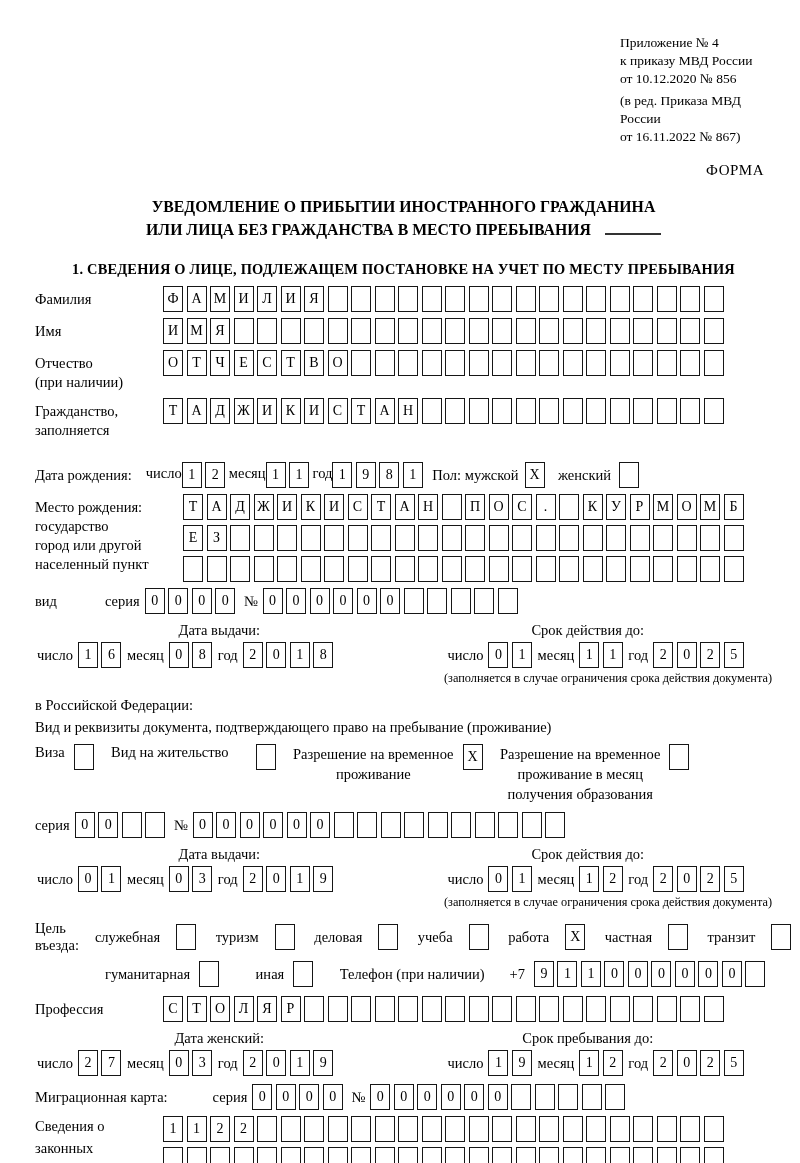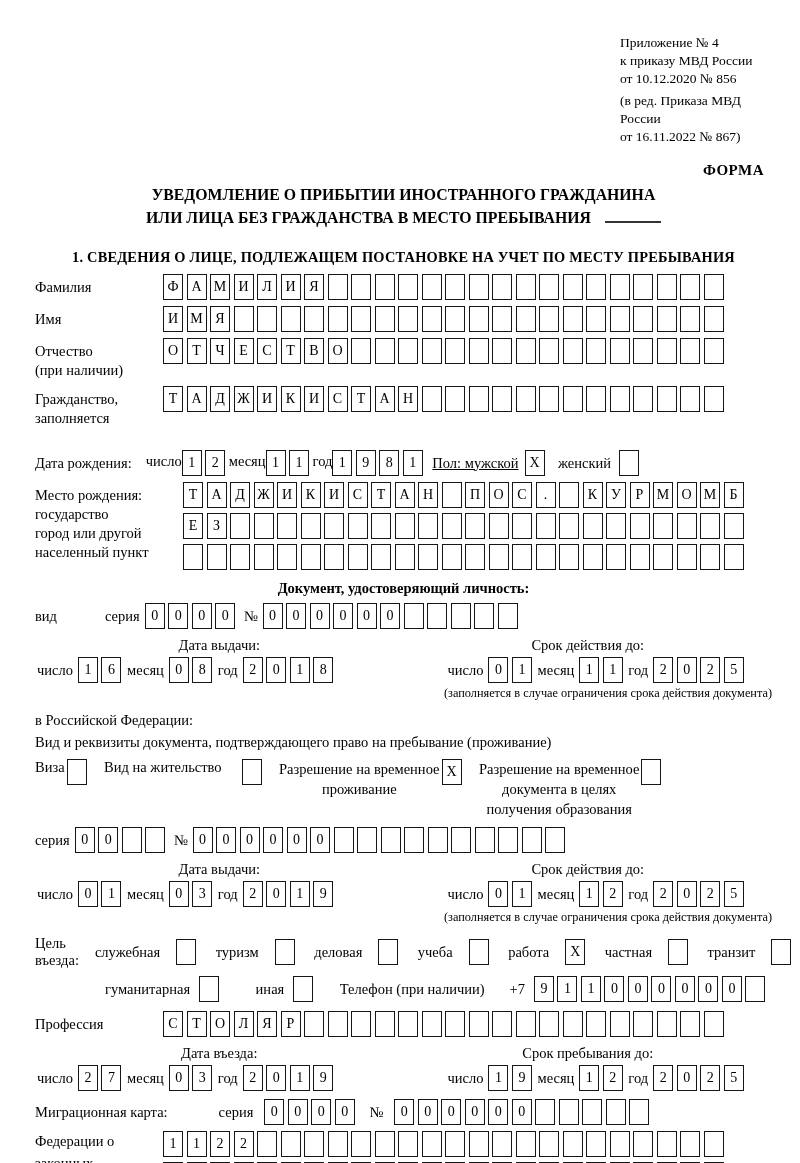--- a/index.html
+++ b/index.html
@@ -2,24 +2,24 @@
 <html><head>
 <meta charset="utf-8">
 <style>
   html,body{margin:0;padding:0;background:#ffffff;}
   body{width:800px;height:1163px;overflow:hidden;font-family:"Liberation Serif",serif;color:#000;}
   .page{box-sizing:border-box;width:800px;height:1163px;padding:34px 28px 10px 35px;position:relative;}
 
   
   .hdr-block{margin-left:585px;font-size:13.5px;line-height:18px;}
   .hdr-block .gap{height:4px;}
-  .forma{margin-top:16px;text-align:right;font-weight:bold;font-size:15px;padding-right:8px;letter-spacing:.5px;}
+  .forma{margin-top:16px;text-align:right;font-weight:normal;font-size:15px;padding-right:8px;letter-spacing:.5px;}
 
   
-  .title{margin-top:4px;text-align:center;font-weight:bold;font-size:15.8px;line-height:23px;}
+  .title{margin-top:16px;text-align:center;font-weight:bold;font-size:15.8px;line-height:23px;}
   .blank-line{display:inline-block;width:56px;border-bottom:2px solid #333;margin-left:14px;vertical-align:baseline;}
 
   .sec1{margin-top:20px;font-weight:bold;font-size:14.4px;text-align:center;letter-spacing:.2px;}
 
   
   .cells{white-space:nowrap;display:inline-block;vertical-align:middle;}
   .cell{display:inline-block;box-sizing:content-box;width:18px;height:24px;border:1.6px solid #161616;
         margin-right:3.5px;text-align:center;font-size:14px;line-height:24px;vertical-align:middle;background:#fff;}
 
   .frow{display:grid;grid-template-columns:128px 1fr;align-items:start;margin-top:6px;font-size:14.5px;}
@@ -36,26 +36,26 @@
   .dates{display:grid;grid-template-columns:1fr 1fr;margin-top:8px;font-size:14.5px;}
   .dhead{text-align:center;font-size:14.5px;}
   .dvals{display:flex;align-items:center;margin-top:3px;white-space:nowrap;}
   .dvals .dlab{margin:0 5px 0 2px;}
   .note{font-size:12.3px;text-align:right;margin-top:3px;}
   .dochead{margin-top:10px;text-align:center;font-weight:bold;font-size:14.5px;}
 
   .plain{font-size:14.5px;margin-top:8px;line-height:22px;}
 
   .permits{display:flex;margin-top:6px;font-size:14.5px;gap:14px;align-items:flex-start;}
-  .permit-item{display:flex;gap:2px;align-items:flex-start;}
+  .permit-item{display:flex;gap:9px;align-items:flex-start;}
   .permit-text{text-align:center;line-height:20px;}
 
   .purpose-line{display:flex;align-items:center;gap:16px;margin-top:10px;font-size:14.5px;flex-wrap:nowrap;}
   .purpose-line2{display:flex;align-items:center;gap:9px;margin-top:7px;font-size:14.5px;padding-left:70px;}
-  .mcrow{display:flex;align-items:center;margin-top:8px;font-size:14.5px;gap:6px;}
+  .mcrow{display:flex;align-items:center;margin-top:8px;font-size:14.5px;gap:0;}
   .guard{display:grid;grid-template-columns:128px 1fr;margin-top:6px;font-size:14.5px;}
   .guard .lab{line-height:21.5px;}
 </style>
 </head>
 <body>
 
 <div class="page">
 
   <div class="hdr-block">
     <div>Приложение № 4</div>
@@ -99,41 +99,40 @@
     <div class="lab">
       <div>Гражданство,</div>
       <div>заполняется</div>
     </div>
     <div><span class="cells"><span class="cell">Т</span><span class="cell">А</span><span class="cell">Д</span><span class="cell">Ж</span><span class="cell">И</span><span class="cell">К</span><span class="cell">И</span><span class="cell">С</span><span class="cell">Т</span><span class="cell">А</span><span class="cell">Н</span><span class="cell"></span><span class="cell"></span><span class="cell"></span><span class="cell"></span><span class="cell"></span><span class="cell"></span><span class="cell"></span><span class="cell"></span><span class="cell"></span><span class="cell"></span><span class="cell"></span><span class="cell"></span><span class="cell"></span></span></div>
   </div>
 
   <div class="birthrow">
     <span style="margin-right:14px;">Дата рождения:</span>
     <span class="nowrap"><span class="dlab">число</span><span class="cells"><span class="cell">1</span><span class="cell">2</span></span><span class="dlab">месяц</span><span class="cells"><span class="cell">1</span><span class="cell">1</span></span><span class="dlab">год</span><span class="cells"><span class="cell">1</span><span class="cell">9</span><span class="cell">8</span><span class="cell">1</span></span></span>
-    <span style="margin-left:6px;margin-right:6px;text-decoration:underline;">Пол: мужской</span>
+    <span style="margin-left:6px;margin-right:6px;">Пол: мужской</span>
     <span class="cells"><span class="cell">X</span></span>
     <span style="margin-left:10px;margin-right:8px;">женский</span>
     <span class="cells"><span class="cell"></span></span>
   </div>
 
   <div class="frow" style="grid-template-columns:148px 1fr;">
     <div class="lab">
       <div>Место рождения:</div>
       <div>государство</div>
       <div>город или другой</div>
       <div>населенный пункт</div>
     </div>
     <div class="stack">
       <span class="cells"><span class="cell">Т</span><span class="cell">А</span><span class="cell">Д</span><span class="cell">Ж</span><span class="cell">И</span><span class="cell">К</span><span class="cell">И</span><span class="cell">С</span><span class="cell">Т</span><span class="cell">А</span><span class="cell">Н</span><span class="cell"></span><span class="cell">П</span><span class="cell">О</span><span class="cell">С</span><span class="cell">.</span><span class="cell"></span><span class="cell">К</span><span class="cell">У</span><span class="cell">Р</span><span class="cell">М</span><span class="cell">О</span><span class="cell">М</span><span class="cell">Б</span></span>
       <span class="cells"><span class="cell">Е</span><span class="cell">З</span><span class="cell"></span><span class="cell"></span><span class="cell"></span><span class="cell"></span><span class="cell"></span><span class="cell"></span><span class="cell"></span><span class="cell"></span><span class="cell"></span><span class="cell"></span><span class="cell"></span><span class="cell"></span><span class="cell"></span><span class="cell"></span><span class="cell"></span><span class="cell"></span><span class="cell"></span><span class="cell"></span><span class="cell"></span><span class="cell"></span><span class="cell"></span><span class="cell"></span></span>
       <span class="cells"><span class="cell"></span><span class="cell"></span><span class="cell"></span><span class="cell"></span><span class="cell"></span><span class="cell"></span><span class="cell"></span><span class="cell"></span><span class="cell"></span><span class="cell"></span><span class="cell"></span><span class="cell"></span><span class="cell"></span><span class="cell"></span><span class="cell"></span><span class="cell"></span><span class="cell"></span><span class="cell"></span><span class="cell"></span><span class="cell"></span><span class="cell"></span><span class="cell"></span><span class="cell"></span><span class="cell"></span></span>
     </div>
   </div>
 
-  <div class="dochead">Документ, удостоверяющий личность:</div>
 
   <div class="birthrow" style="margin-top:6px;">
     <span style="width:58px;display:inline-block;">вид</span>
     <span class="inline-lab" style="margin-left:12px;">серия</span>
     <span class="cells"><span class="cell">0</span><span class="cell">0</span><span class="cell">0</span><span class="cell">0</span></span>
     <span class="inline-lab">№</span>
     <span class="cells"><span class="cell">0</span><span class="cell">0</span><span class="cell">0</span><span class="cell">0</span><span class="cell">0</span><span class="cell">0</span><span class="cell"></span><span class="cell"></span><span class="cell"></span><span class="cell"></span><span class="cell"></span></span>
   </div>
 
   <div class="dates">
@@ -179,21 +178,21 @@
     <div class="permit-item">
       <span class="permit-text">
         <div>Разрешение на временное</div>
         <div>проживание</div>
       </span>
       <span class="cells"><span class="cell">X</span></span>
     </div>
     <div class="permit-item">
       <span class="permit-text">
         <div>Разрешение на временное</div>
-        <div>документа в целях</div>
+        <div>проживание в месяц</div>
         <div>получения образования</div>
       </span>
       <span class="cells"><span class="cell"></span></span>
     </div>
   </div>
 
   <div class="birthrow" style="margin-top:8px;">
     <span class="inline-lab" style="margin-left:0;">серия</span>
     <span class="cells"><span class="cell">0</span><span class="cell">0</span><span class="cell"></span><span class="cell"></span></span>
     <span class="inline-lab">№</span>
@@ -254,21 +253,21 @@
     <span class="cells"><span class="cell">9</span><span class="cell">1</span><span class="cell">1</span><span class="cell">0</span><span class="cell">0</span><span class="cell">0</span><span class="cell">0</span><span class="cell">0</span><span class="cell">0</span><span class="cell"></span></span>
   </div>
 
   <div class="frow" style="margin-top:9px;">
     <div class="lab">Профессия</div>
     <div><span class="cells"><span class="cell">С</span><span class="cell">Т</span><span class="cell">О</span><span class="cell">Л</span><span class="cell">Я</span><span class="cell">Р</span><span class="cell"></span><span class="cell"></span><span class="cell"></span><span class="cell"></span><span class="cell"></span><span class="cell"></span><span class="cell"></span><span class="cell"></span><span class="cell"></span><span class="cell"></span><span class="cell"></span><span class="cell"></span><span class="cell"></span><span class="cell"></span><span class="cell"></span><span class="cell"></span><span class="cell"></span><span class="cell"></span></span></div>
   </div>
 
   <div class="dates">
     <div>
-      <div class="dhead">Дата въезда:</div>
+      <div class="dhead">Дата женский:</div>
       <div class="dvals">
           <span class="dlab">число</span>
           <span class="cells"><span class="cell">2</span><span class="cell">7</span></span>
           <span class="dlab">месяц</span>
           <span class="cells"><span class="cell">0</span><span class="cell">3</span></span>
           <span class="dlab">год</span>
           <span class="cells"><span class="cell">2</span><span class="cell">0</span><span class="cell">1</span><span class="cell">9</span></span>
         </div>
     </div>
     <div>
@@ -287,21 +286,21 @@
   <div class="mcrow">
     <span style="margin-right:40px;">Миграционная карта:</span>
     <span class="inline-lab">серия</span>
     <span class="cells"><span class="cell">0</span><span class="cell">0</span><span class="cell">0</span><span class="cell">0</span></span>
     <span class="inline-lab">№</span>
     <span class="cells"><span class="cell">0</span><span class="cell">0</span><span class="cell">0</span><span class="cell">0</span><span class="cell">0</span><span class="cell">0</span><span class="cell"></span><span class="cell"></span><span class="cell"></span><span class="cell"></span><span class="cell"></span></span>
   </div>
 
   <div class="guard">
     <div class="lab">
-      <div>Федерации о</div>
+      <div>Сведения о</div>
       <div>законных</div>
 
     </div>
     <div class="stack">
       <span class="cells"><span class="cell">1</span><span class="cell">1</span><span class="cell">2</span><span class="cell">2</span><span class="cell"></span><span class="cell"></span><span class="cell"></span><span class="cell"></span><span class="cell"></span><span class="cell"></span><span class="cell"></span><span class="cell"></span><span class="cell"></span><span class="cell"></span><span class="cell"></span><span class="cell"></span><span class="cell"></span><span class="cell"></span><span class="cell"></span><span class="cell"></span><span class="cell"></span><span class="cell"></span><span class="cell"></span><span class="cell"></span></span>
       <span class="cells"><span class="cell"></span><span class="cell"></span><span class="cell"></span><span class="cell"></span><span class="cell"></span><span class="cell"></span><span class="cell"></span><span class="cell"></span><span class="cell"></span><span class="cell"></span><span class="cell"></span><span class="cell"></span><span class="cell"></span><span class="cell"></span><span class="cell"></span><span class="cell"></span><span class="cell"></span><span class="cell"></span><span class="cell"></span><span class="cell"></span><span class="cell"></span><span class="cell"></span><span class="cell"></span><span class="cell"></span></span>
 
     </div>
   </div>
 

